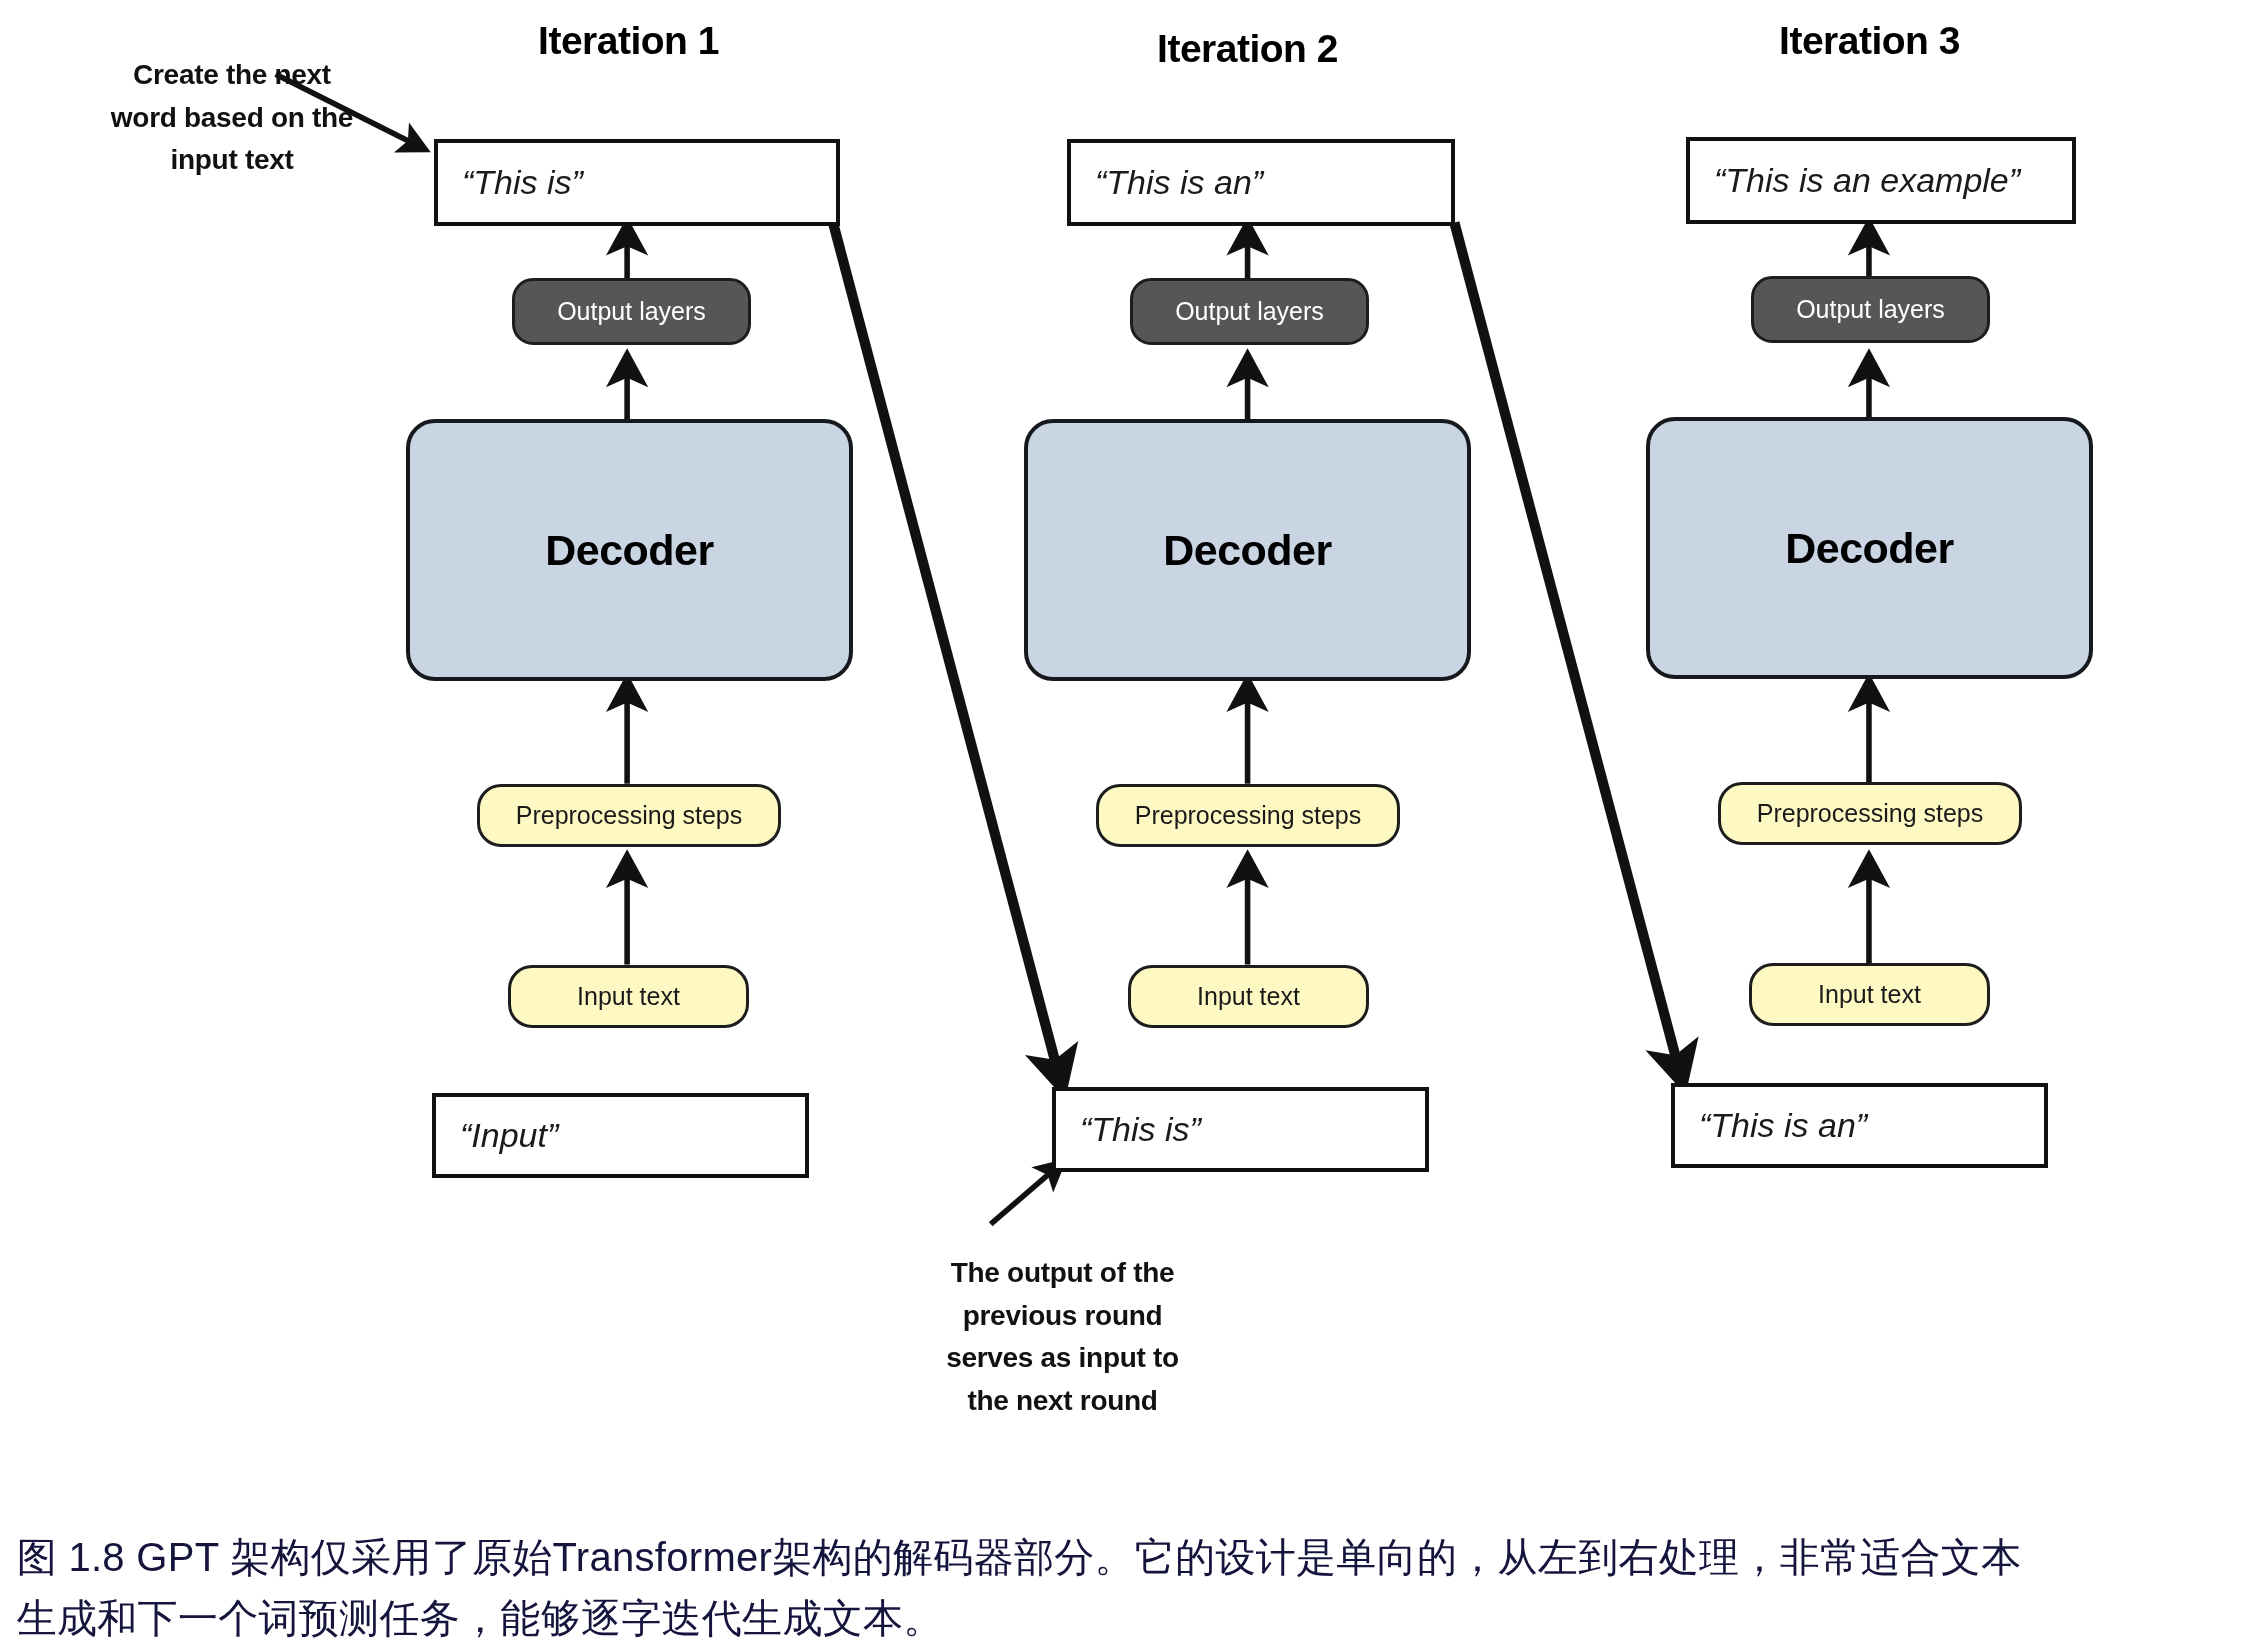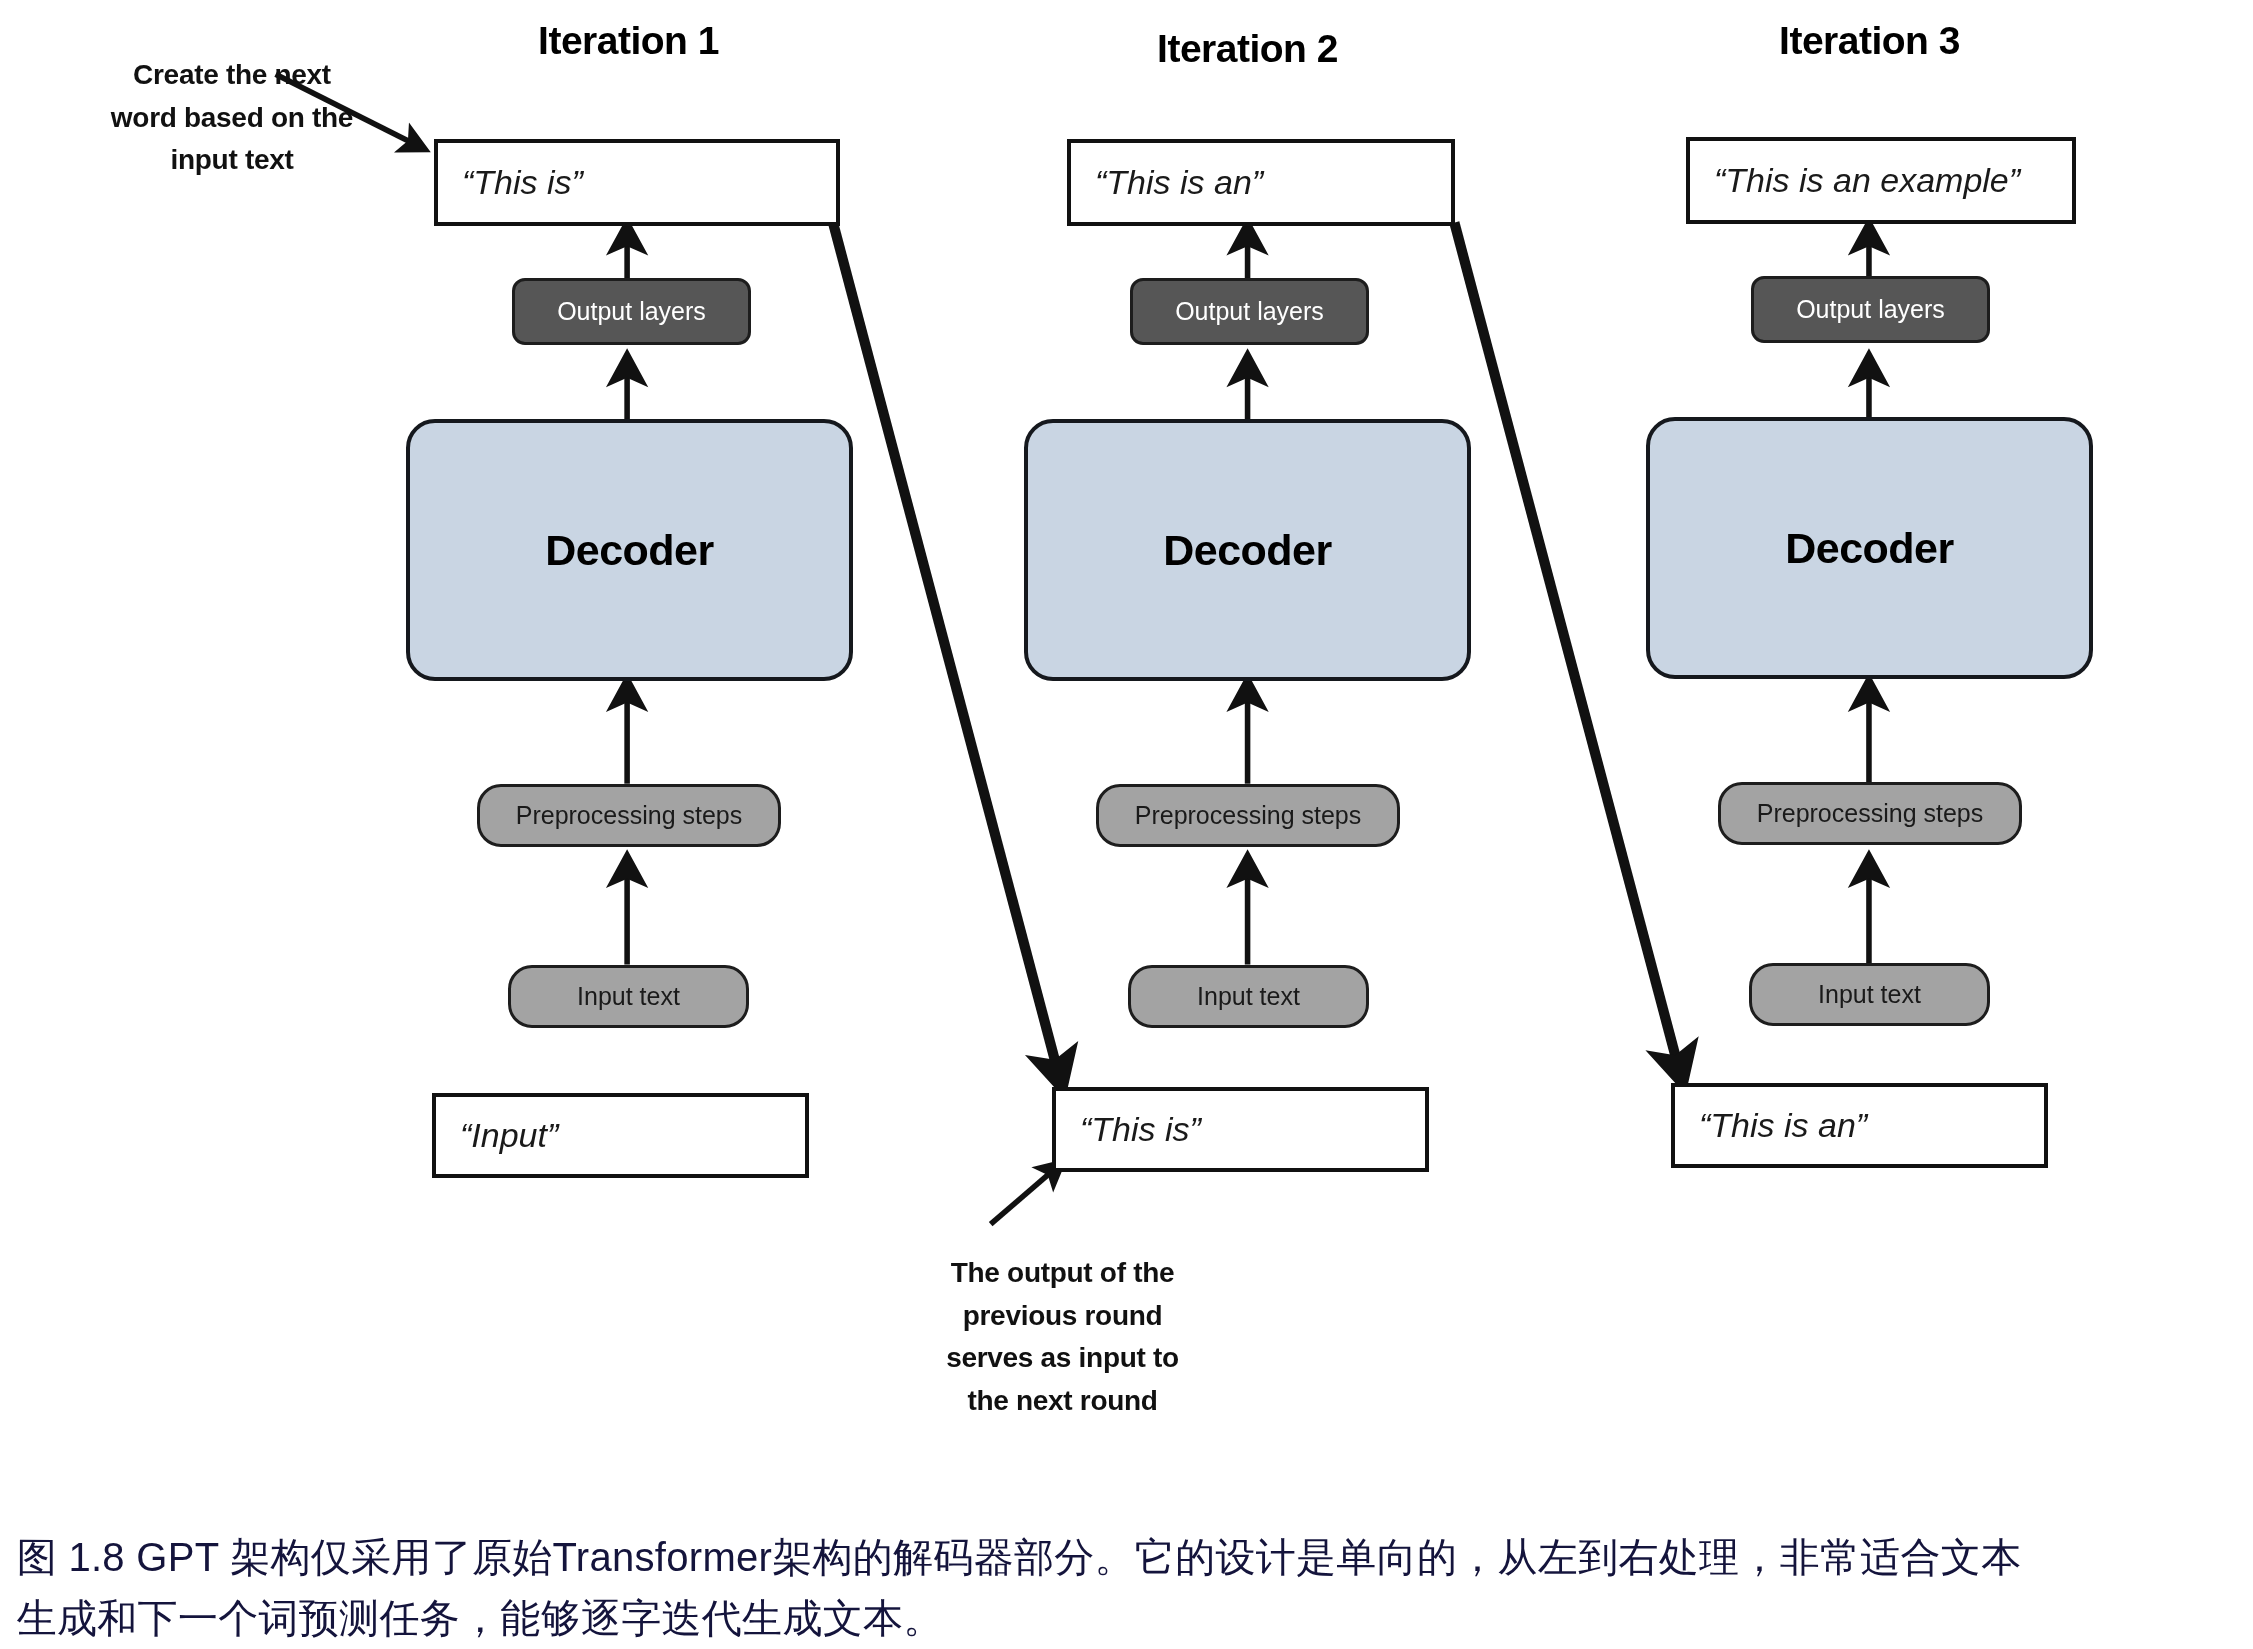--- a/index.html
+++ b/index.html
@@ -68,21 +68,21 @@
     color: #1a1a1a;
     white-space: nowrap;
   }
 
   
   .dark-pill {
     position: absolute;
     box-sizing: border-box;
     background: #565656;
     border: 3.7px solid #1d1d1d;
-    border-radius: 13px;
+    border-radius: 21px;
     display: flex;
     align-items: center;
     justify-content: center;
     color: #ffffff;
     font-size: 25px;
     white-space: nowrap;
   }
 
   
   .decoder {
@@ -97,21 +97,21 @@
     font-size: 43px;
     font-weight: bold;
     color: #000000;
     letter-spacing: -0.5px;
   }
 
   
   .pill {
     position: absolute;
     box-sizing: border-box;
-    background: #a3a3a3;
+    background: #fef9c3;
     border: 3.7px solid #1d1d1d;
     border-radius: 24px;
     display: flex;
     align-items: center;
     justify-content: center;
     font-size: 25px;
     color: #1a1a1a;
     white-space: nowrap;
   }
 

